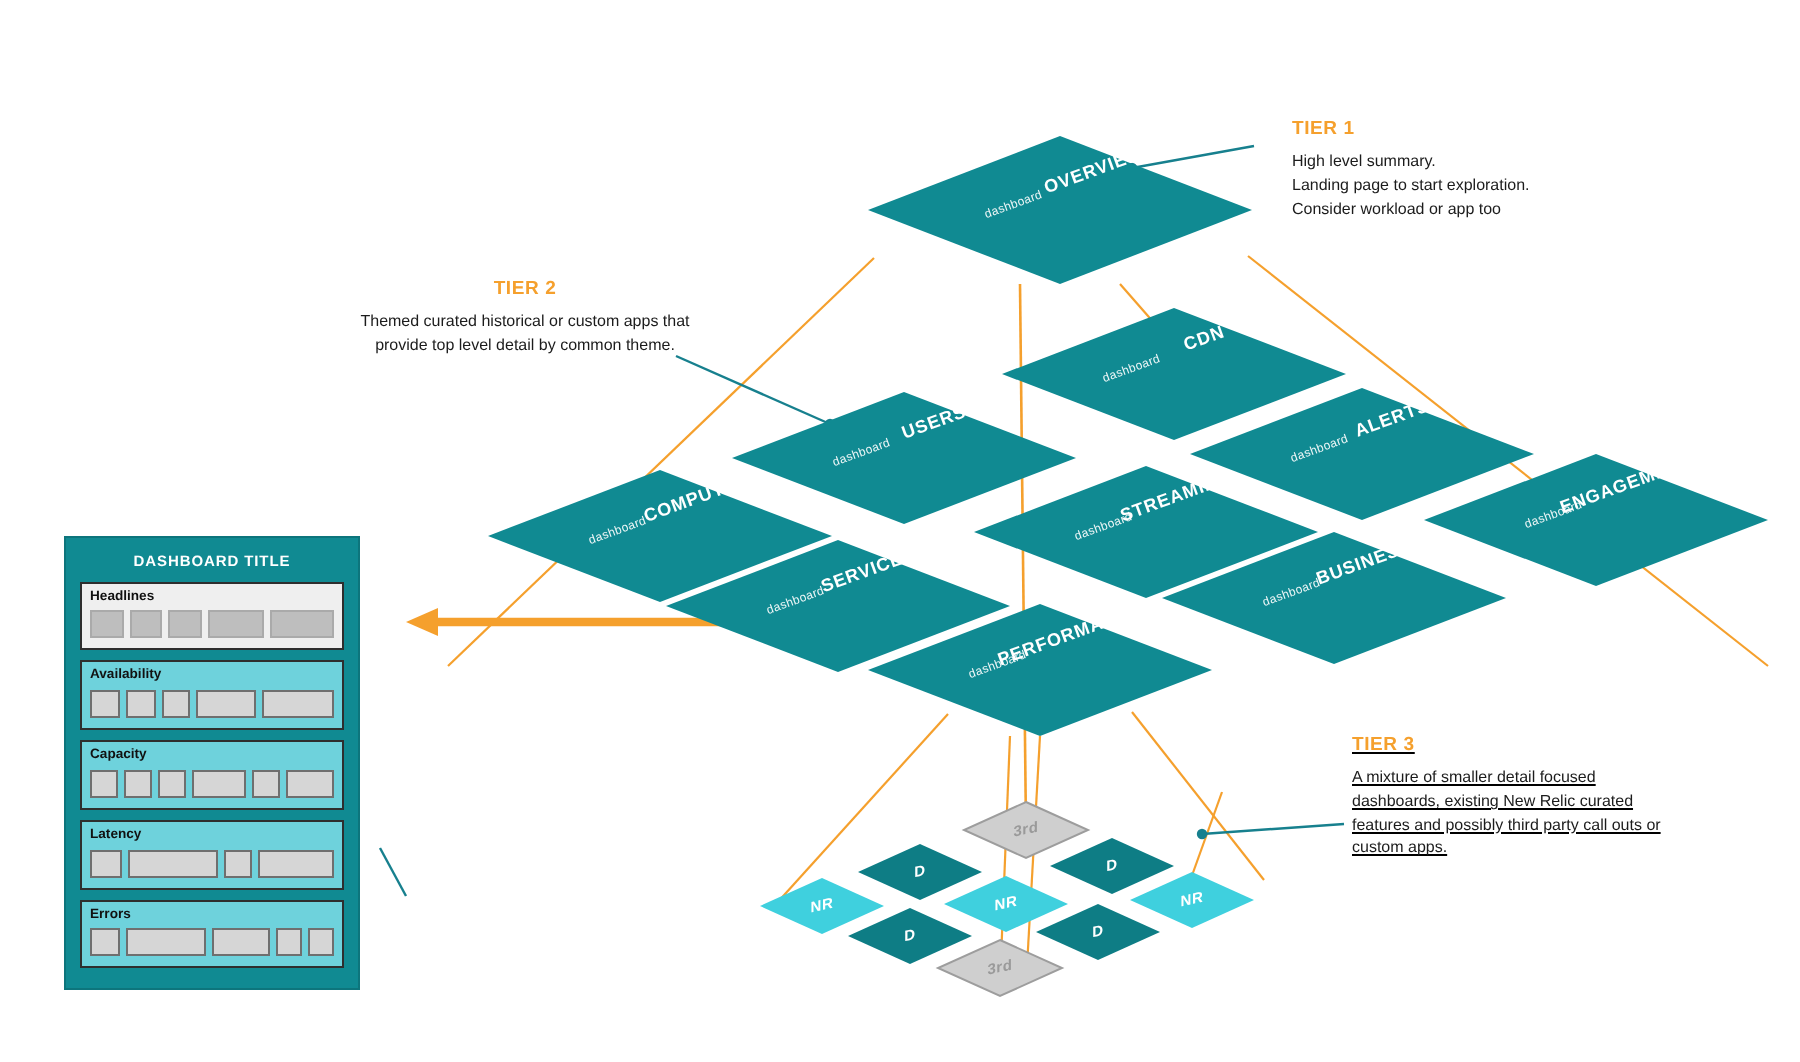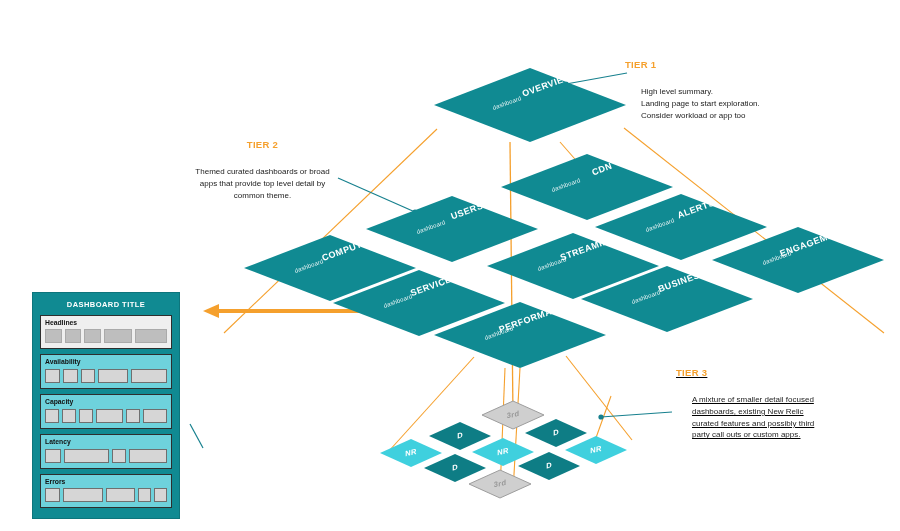--- a/index.html
+++ b/index.html
@@ -38,39 +38,38 @@
     font-weight: bold;
     color: #F5A02D;
     letter-spacing: .3px;
     margin: 0 0 5px 0;
     line-height: 1.1;
   }
   .note .note-body {
     font-size: 8px;
     color: #1c1c1c;
     line-height: 1.45;
-    margin: 16px;
-  }
-  #note-tier1 { left: 625px; top: 60px;  width: 215px; }
+    margin: 0;
+  }
+  #note-tier1 { left: 646px; top: 60px;  width: 215px; }
   #note-tier2 { left: 175px; top: 140px; width: 175px; text-align: center; }
   #note-tier3 { left: 676px; top: 368px; width: 165px; text-decoration: underline; }
   #note-theme { left: 194px; top: 448px; width: 150px; }
 
   
   #dash-panel {
     position: absolute;
     left: 32px;
     top: 268px;
     width: 148px;
     height: 227px;
     background: #108A92;
     border: 1px solid #0d757c;
     box-sizing: border-box;
     padding: 6px 7px 7px 7px;
-    margin-top: 24px;
   }
   #dash-title {
     color: #ffffff;
     font-size: 7.5px;
     font-weight: bold;
     letter-spacing: .45px;
     text-align: center;
     padding: 2px 0 6px 0;
     line-height: 1;
   }
@@ -284,20 +283,20 @@
         </div>
       </div>
   </div>
 
   <div class="note" id="note-tier1">
     <p class="note-title">TIER 1</p>
     <p class="note-body">High level summary.<br>Landing page to start exploration.<br>Consider workload or app too</p>
   </div>
   <div class="note" id="note-tier2">
     <p class="note-title">TIER 2</p>
-    <p class="note-body">Themed curated dashboards or broad apps that provide top level detail by common theme.</p>
+    <p class="note-body">Themed curated historical or custom apps that provide top level detail by common theme.</p>
   </div>
   <div class="note" id="note-tier3">
     <p class="note-title">TIER 3</p>
     <p class="note-body">A mixture of smaller detail focused dashboards, existing New Relic curated features and possibly third party call outs or custom apps.</p>
   </div>
 
 </div>
 
 </body></html>

